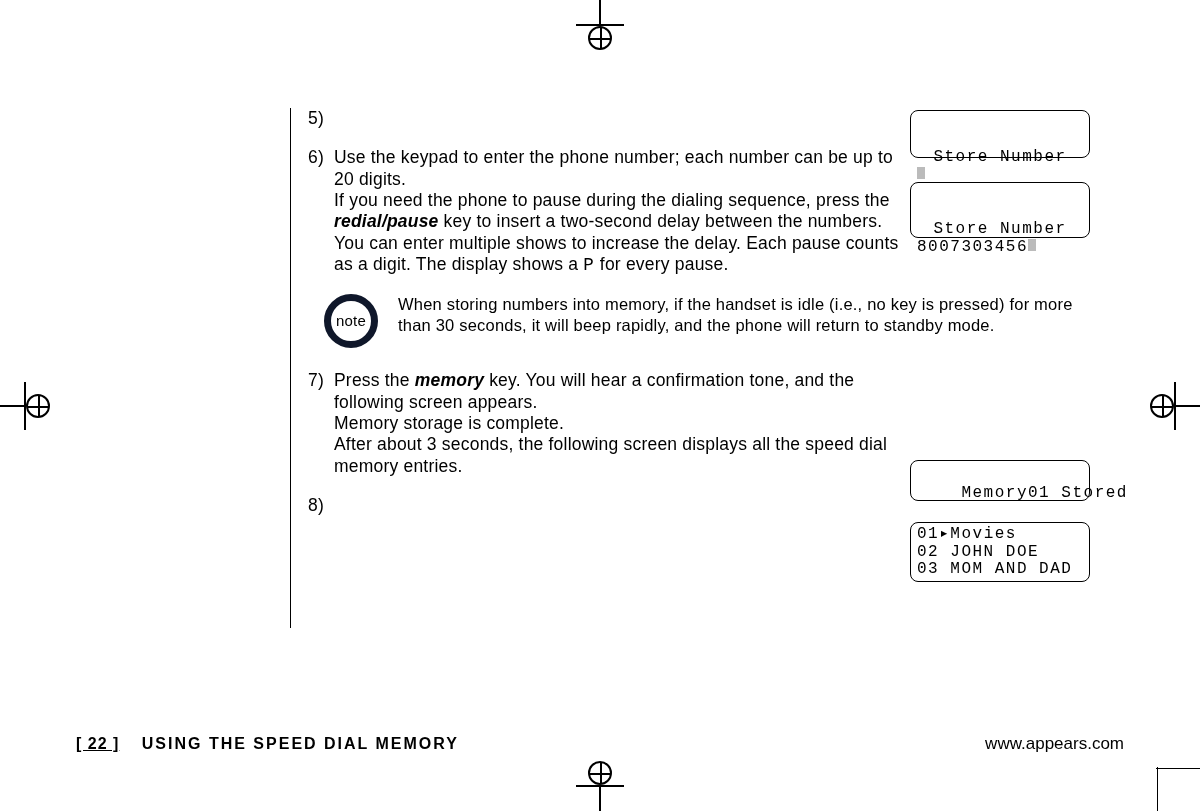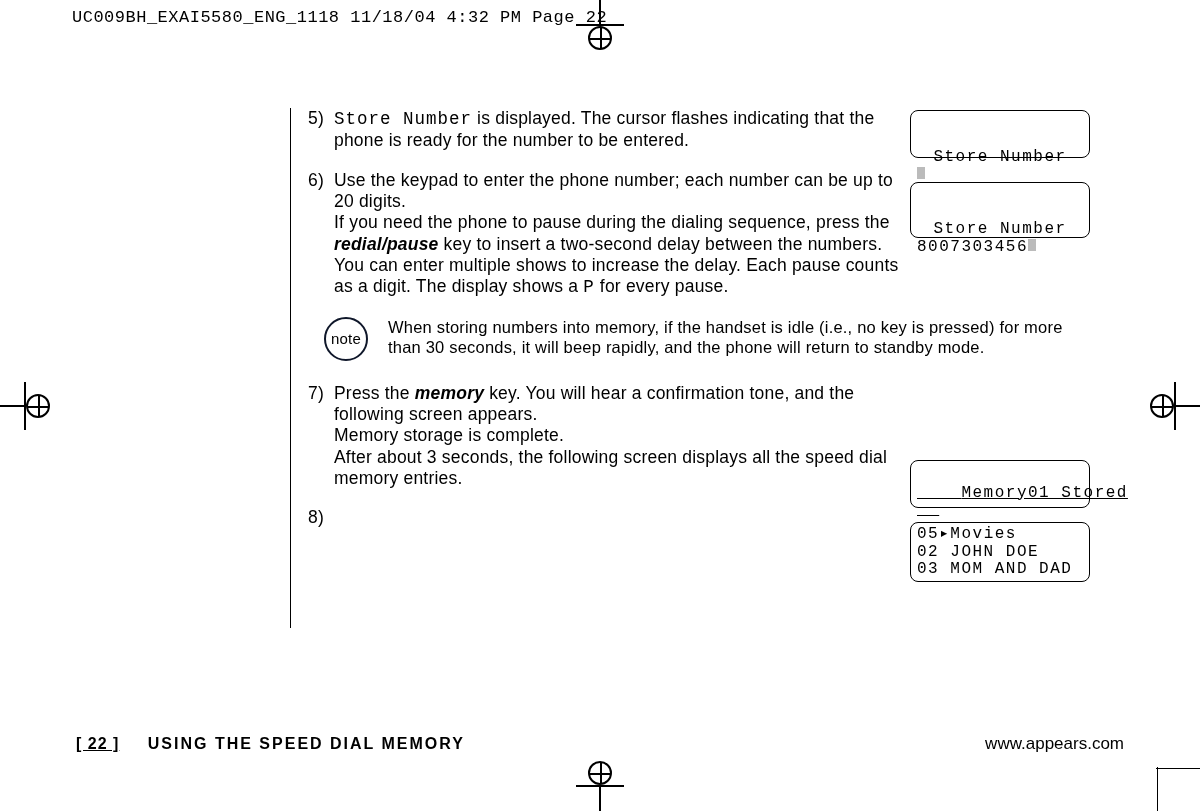--- a/index.html
+++ b/index.html
@@ -80,21 +80,21 @@
     margin-bottom:18px;
   }
   .step .num { width:26px; flex:0 0 26px; }
   .step .txt { flex:1 1 auto; max-width:580px; }
   .lcd-font { font-family: "Courier New", monospace; letter-spacing:1px; }
   .keylabel { font-weight:bold; font-style:italic; }
 
   
   .note-block { display:flex; align-items:flex-start; margin:18px 0 22px 16px; }
   .note-icon {
-    width:40px; height:40px; border:2px solid #0f172a; border-radius:50%;
+    width:40px; height:40px; border:7px solid #0f172a; border-radius:50%;
     display:flex; align-items:center; justify-content:center;
     font-size:15px; flex:0 0 40px; margin-right:20px;
   }
   .note-text { font-size:16.5px; line-height:1.25; max-width:700px; }
 
   
   .lcd {
     position:absolute;
     width:180px;
     border:1.5px solid #000;
@@ -110,21 +110,21 @@
   .lcd .center { text-align:center; display:block; }
   .cursor-block { display:inline-block; width:8px; height:12px; background:#bbb; vertical-align:baseline; }
 
   
   .footer {
     position:absolute;
     left:76px; right:76px; top:734px;
     display:flex; justify-content:space-between; align-items:baseline;
   }
   .footer-left { font-weight:bold; font-size:16px; letter-spacing:2px; }
-  .footer-left .pg { letter-spacing:1px; margin-right:22px;text-decoration:underline; }
+  .footer-left .pg { letter-spacing:1px; margin-right:16px;text-decoration:underline; }
   .footer-right { font-size:17px; }
 </style>
 </head>
 <body>
 
 <div class="page">
 
   <div class="rule-top-v"></div>
     <div class="rule-top-h"></div>
     <div class="reg-top"></div>
@@ -133,32 +133,28 @@
     <div class="reg-bot"></div>
   <div class="rule-right-h"></div>
     <div class="rule-right-v"></div>
     <div class="reg-right"></div>
   <div class="rule-left-h"></div>
     <div class="rule-left-v"></div>
     <div class="reg-left"></div>
   <div class="crop-br-h"></div>
     <div class="crop-br-v"></div>
 
-  <div class="slug">UC009BH_EXAI5580_ENG_1118  11/18/04  4:32 PM  Page 22</div>
 
   <div class="sep"></div>
 
   <div class="content">
     <div class="body">
 
       <div class="step">
         <div class="num">5)</div>
-        <div class="txt">
-          <span class="lcd-font">Store Number</span><span> is displayed. The cursor flashes indicating that the phone is ready for the number to be entered.</span>
-        </div>
       </div>
 
       <div class="step">
         <div class="num">6)</div>
         <div class="txt">
           <span>Use the keypad to enter the phone number; each number can be up to 20 digits.</span><br>
           <span>If you need the phone to pause during the dialing sequence, press the </span><span class="keylabel">redial/pause</span><span> key to insert a two-second delay between the numbers. You can enter multiple shows to increase the delay. Each pause counts as a digit. The display shows a </span><span class="lcd-font">P</span><span> for every pause.</span>
         </div>
       </div>
 
@@ -184,25 +180,25 @@
   </div>
 
   <div class="lcd" style="left:910px; top:110px; height:48px;">
     <span class="center">Store Number</span><span class="cursor-block"></span>
   </div>
 
   <div class="lcd" style="left:910px; top:182px; height:56px;">
     <span class="center">Store Number</span><span>8007303456</span><span class="cursor-block"></span>
   </div>
 
-  <div class="lcd" style="left:910px; top:460px; height:48px; padding-top:6px;text-decoration:underline;">
+  <div class="lcd" style="left:910px; top:460px; height:41px; padding-top:6px;">
     <span>Memory01 Stored</span>
   </div>
 
-  <div class="lcd" style="left:910px; top:522px; height:60px;"><span>05▸Movies</span>
+  <div class="lcd" style="left:910px; top:522px; height:60px;"><span>01▸Movies</span>
 <span>02 JOHN DOE</span>
 <span>03 MOM AND DAD</span></div>
 
   <div class="footer">
     <div class="footer-left">
       <span class="pg">[ 22 ]</span>
       <span>USING THE SPEED DIAL MEMORY</span>
     </div>
     <div class="footer-right">www.appears.com</div>
   </div>

